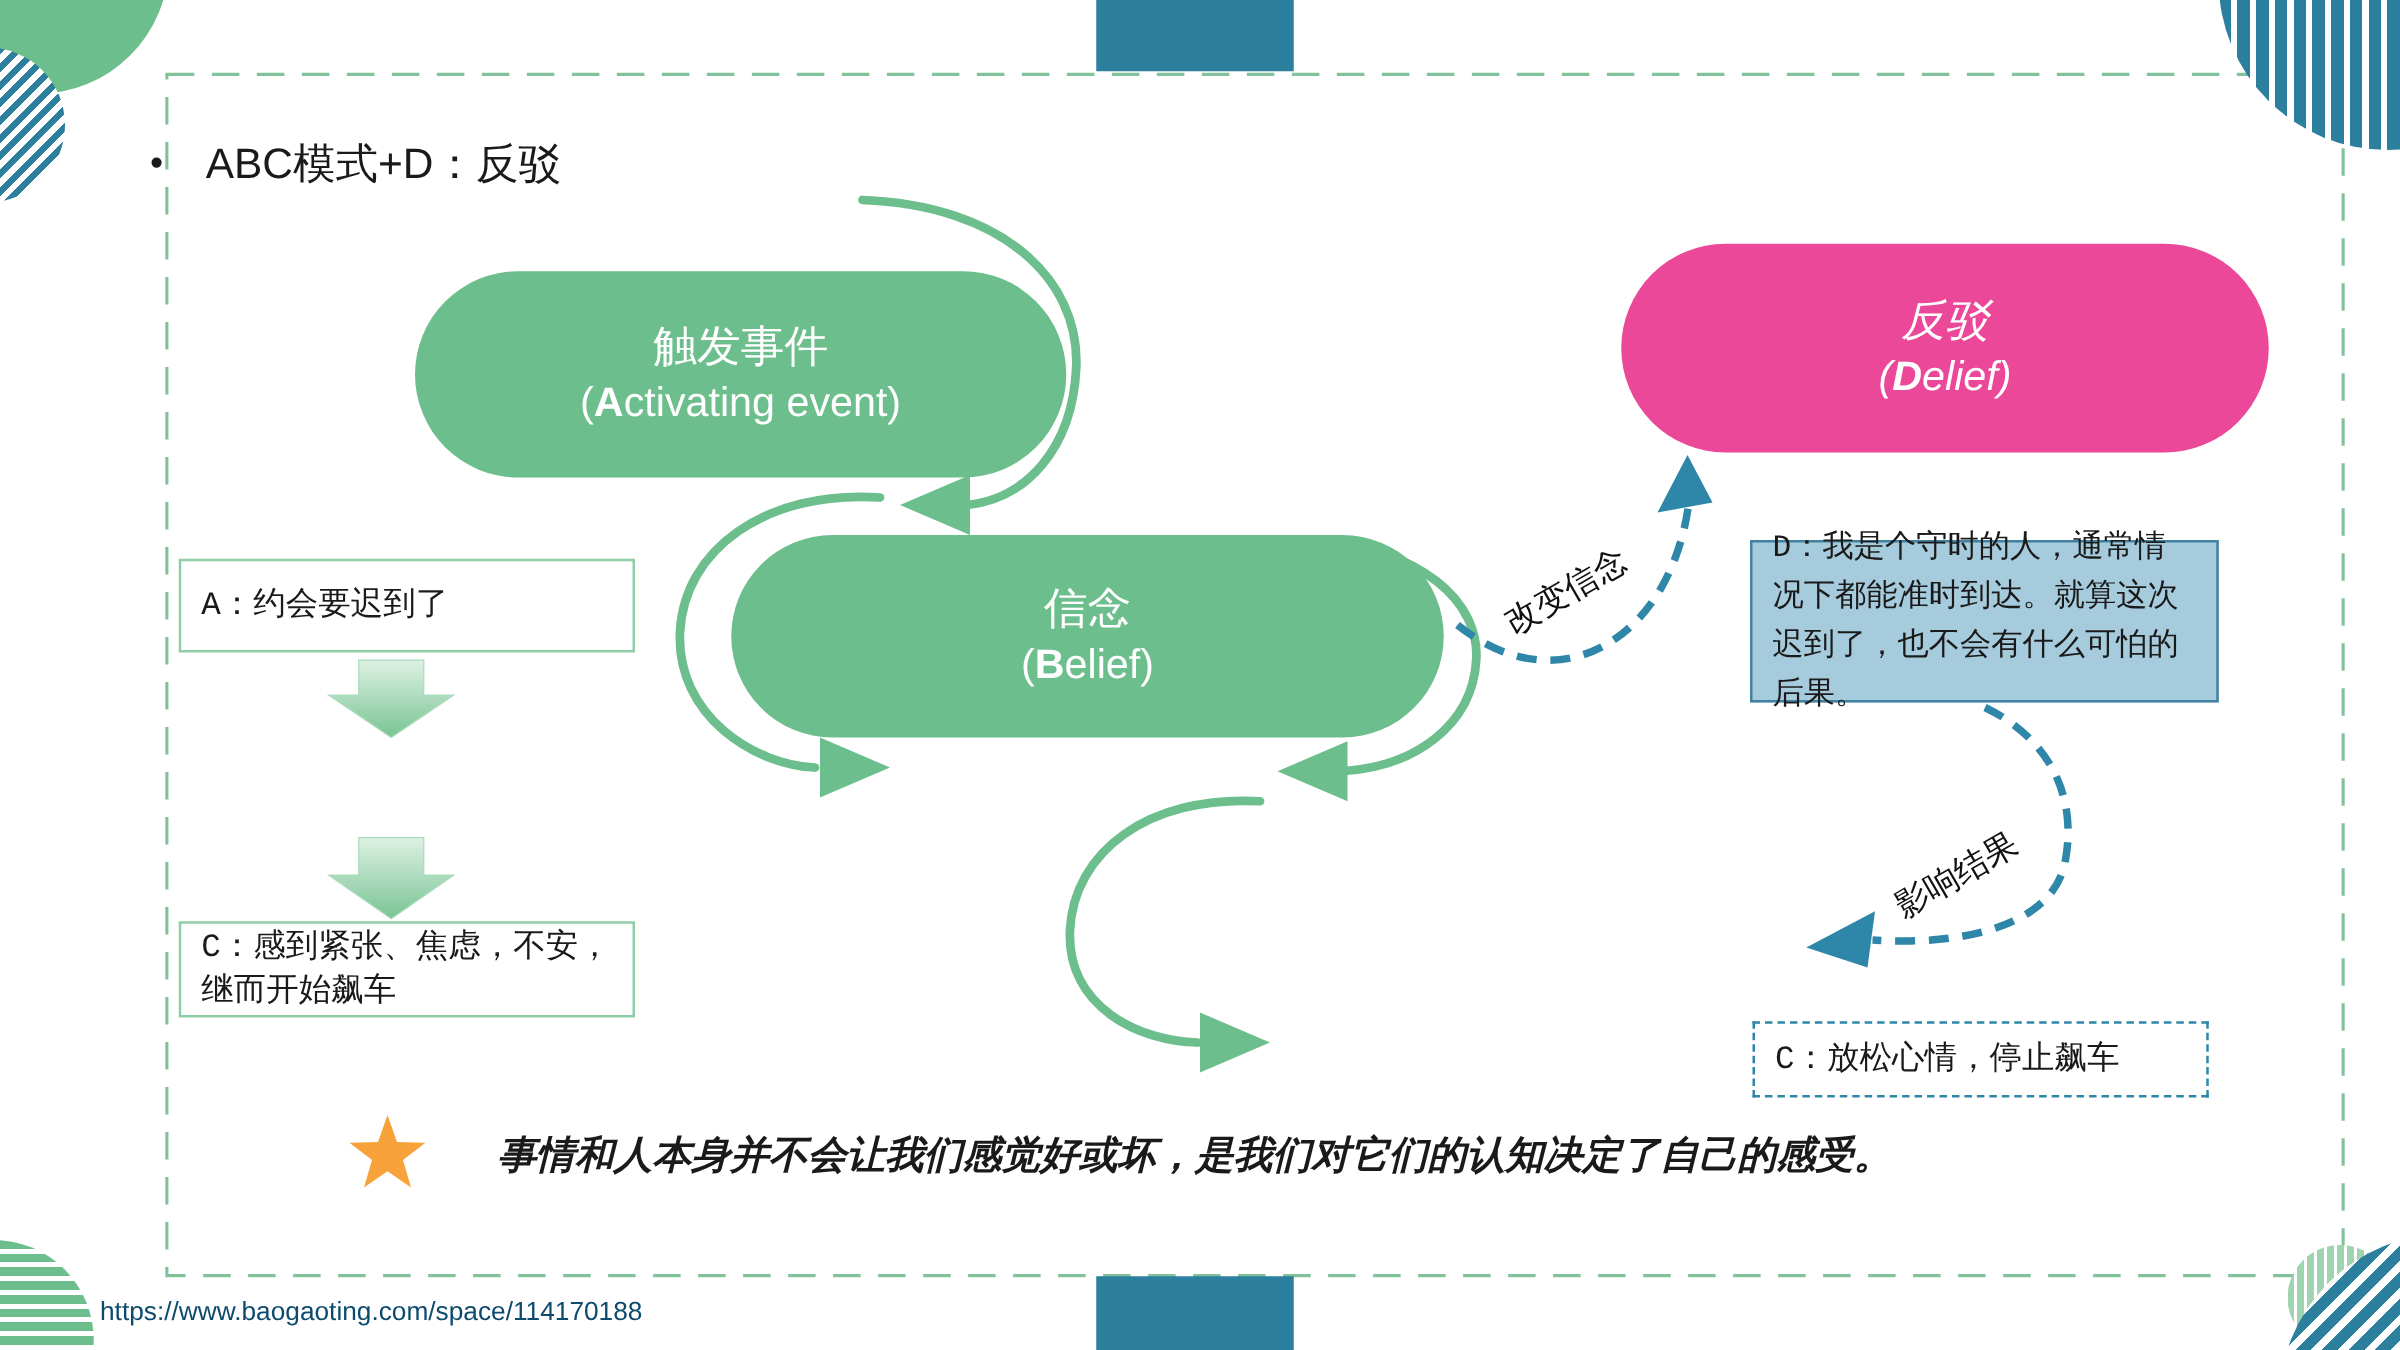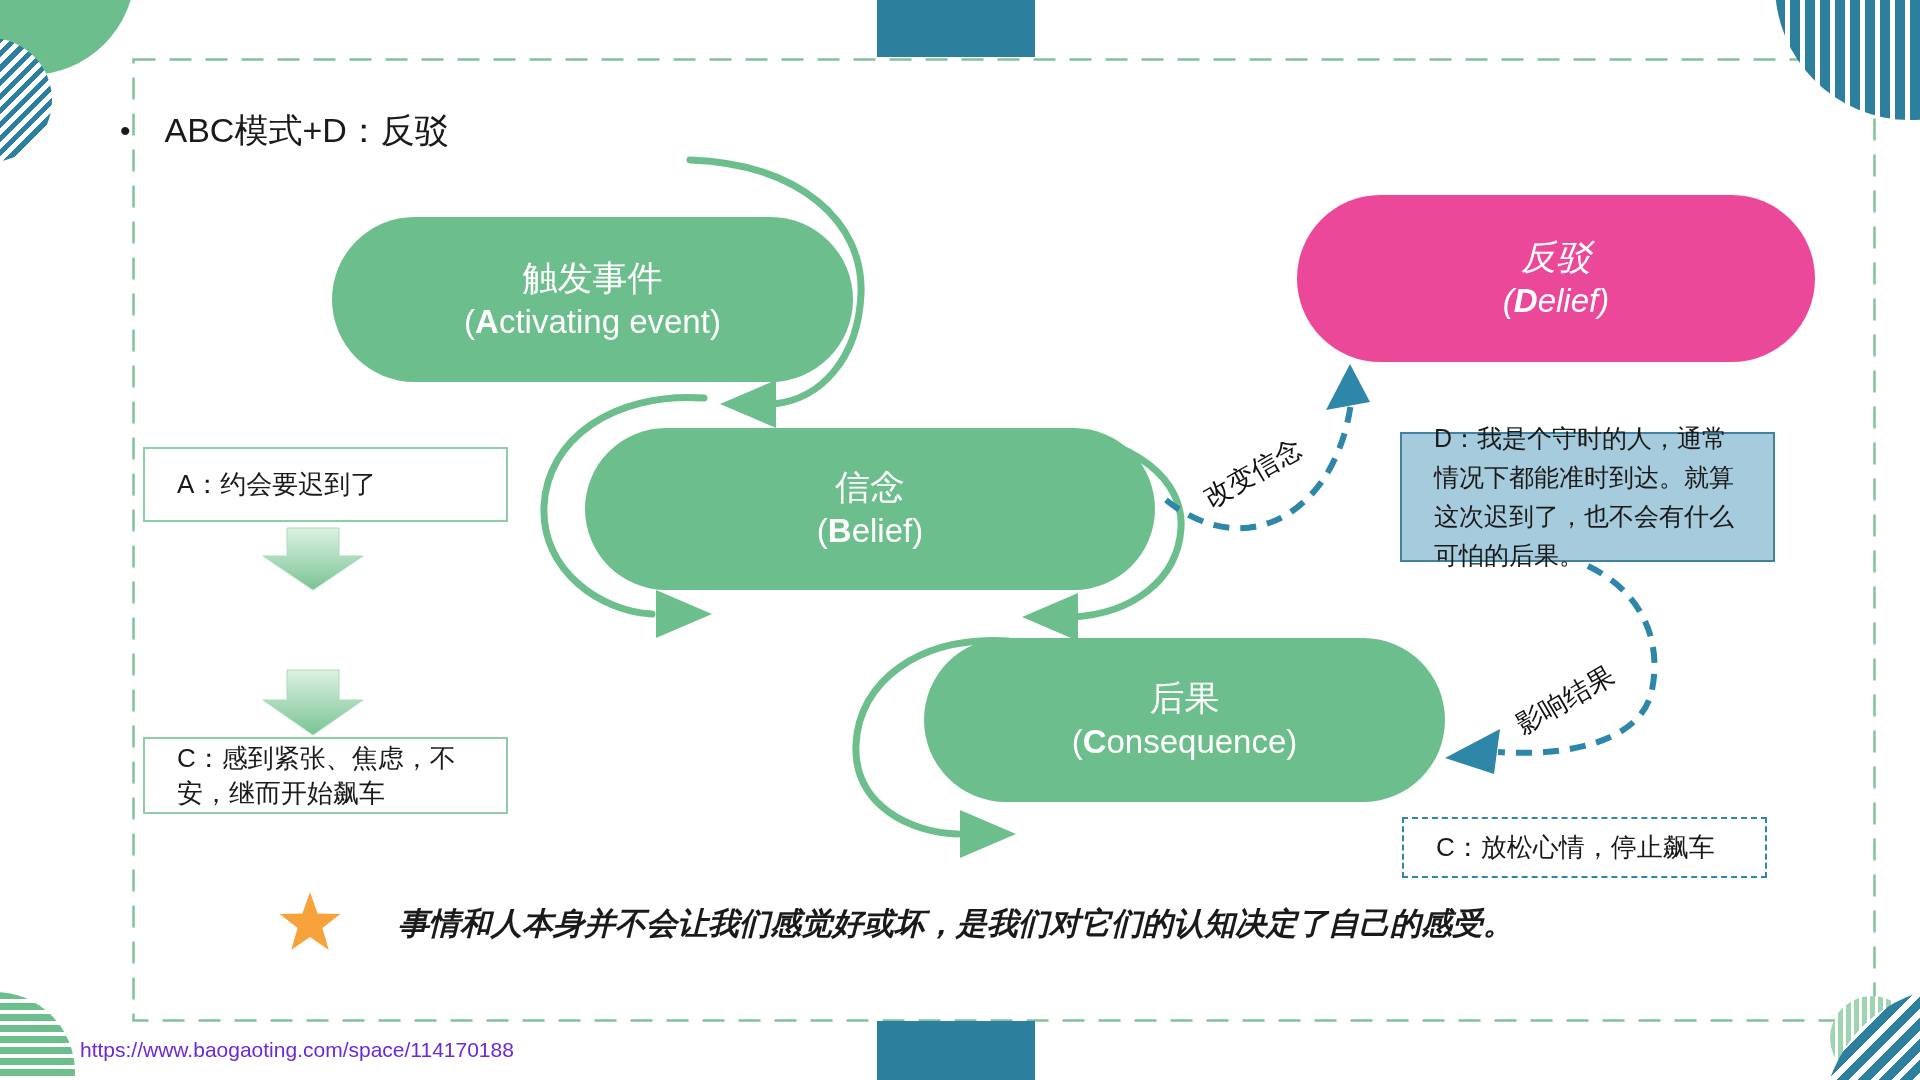--- a/index.html
+++ b/index.html
@@ -36,34 +36,34 @@
   .pill .zh{font-size:35px;}
   .pill .en{font-size:33px;}
   .pill .en b{font-weight:700;}
   .pill-activating{left:332px;top:217px;width:521px;height:165px;align-items:center;}
   .pill-activating .en{max-width:280px;}
   .pill-belief{left:585px;top:428px;width:570px;height:162px;}
   .pill-consequence{left:924px;top:638px;width:521px;height:164px;}
   .pill-dispute{left:1297px;top:195px;width:518px;height:167px;}
   
   .sbox{position:absolute;display:flex;align-items:center;font-size:26px;line-height:35px;
-        padding:6px 32px;box-sizing:border-box;background:#ffffff;}
+        padding:6px 16px;box-sizing:border-box;background:#ffffff;font-family:Liberation Mono, monospace;}
   .box-a{left:143px;top:447px;width:365px;height:75px;border:2px solid #8fcda6;}
   .box-b{left:143px;top:590px;width:365px;height:77px;border:2px solid #7fc99a;background:#c9e7d2;}
   .box-c{left:143px;top:737px;width:365px;height:77px;border:2px solid #8fcda6;}
   .box-d{left:1400px;top:432px;width:375px;height:130px;border:2px solid #40829f;
          background:#a6cbdc;font-size:25px;line-height:39px;}
   .box-c2{left:1402px;top:817px;width:365px;height:61px;border:2px dashed #2e86a8;text-align:right;}
   
   .rlabel{position:absolute;font-size:27px;color:#111;transform:translate(-50%,-50%) rotate(-30deg);white-space:nowrap;}
   .label-change{left:1253px;top:473px;}
   .label-affect{left:1565px;top:700px;}
   
   .note{left:398px;top:903px;font-size:31px;font-style:italic;font-weight:700;white-space:nowrap;}
-  .url{left:80px;top:1038px;font-size:21px;color:#6d28d9;text-align:center;}
+  .url{left:80px;top:1038px;font-size:21px;color:#0c4a6e;text-align:center;}
 </style>
 </head>
 <body>
 
 <div id="slide">
 
   <svg class="overlay" width="1920" height="1080">
     <rect x="133.5" y="59.5" width="1741" height="961" fill="none" stroke="#82c29a" stroke-width="2.5" stroke-dasharray="22 14"></rect>
   </svg>
 
@@ -84,24 +84,20 @@
   <div class="pill pill-green pill-activating">
     <div class="zh">触发事件</div>
     <div class="en"><span>(</span><b>A</b><span>ctivating event)</span></div>
   </div>
 
   <div class="pill pill-green pill-belief">
     <div class="zh">信念</div>
     <div class="en"><span>(</span><b>B</b><span>elief)</span></div>
   </div>
 
-  <div class="pill pill-green pill-consequence">
-    <div class="zh">后果</div>
-    <div class="en"><span>(</span><b>C</b><span>onsequence)</span></div>
-  </div>
 
   <div class="pill pill-teal pill-dispute">
     <div class="zh">反驳</div>
     <div class="en"><span>(</span><b>D</b><span>elief)</span></div>
   </div>
 
   <div class="sbox box-a">A：约会要迟到了</div>
   <div class="sbox box-c">C：感到紧张、焦虑，不安，继而开始飙车</div>
 
   <div class="sbox box-d">D：我是个守时的人，通常情况下都能准时到达。就算这次迟到了，也不会有什么可怕的后果。</div>

